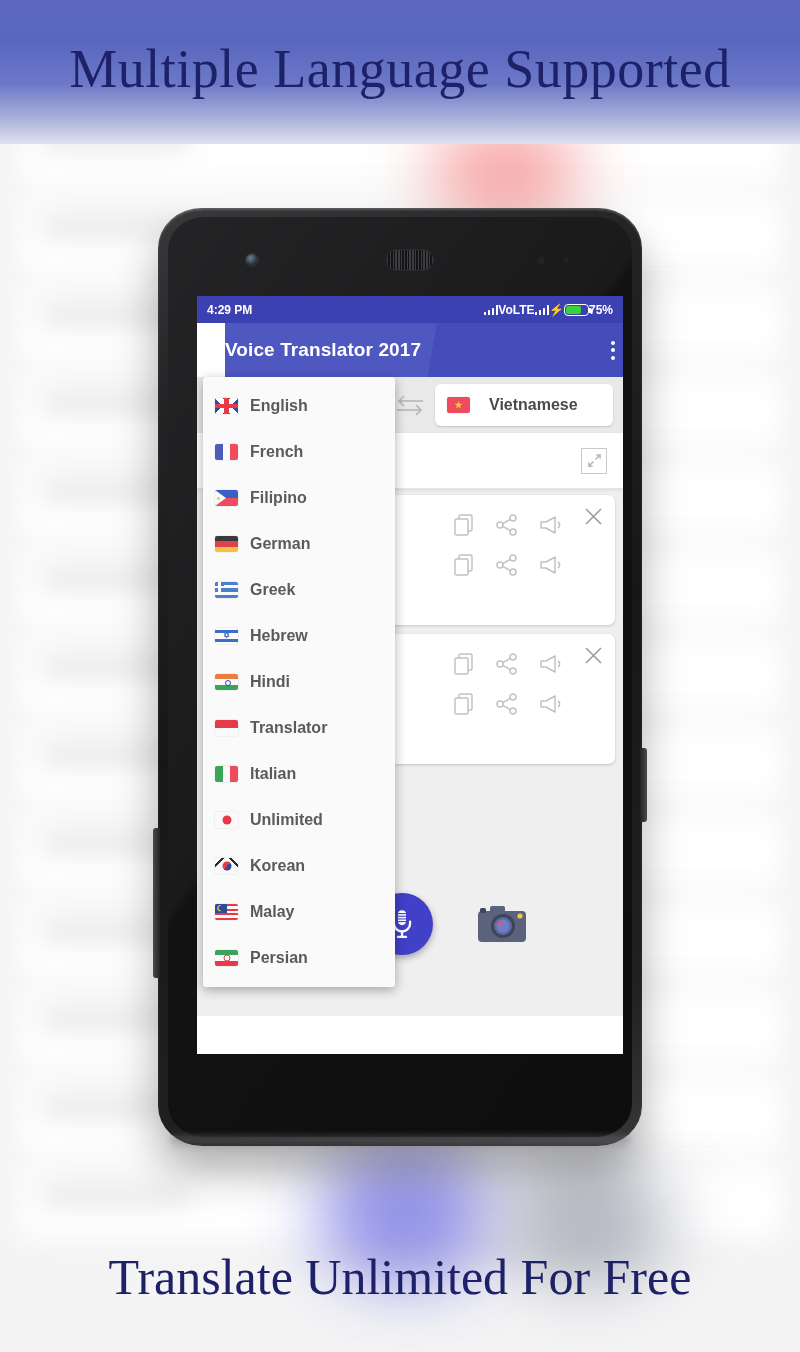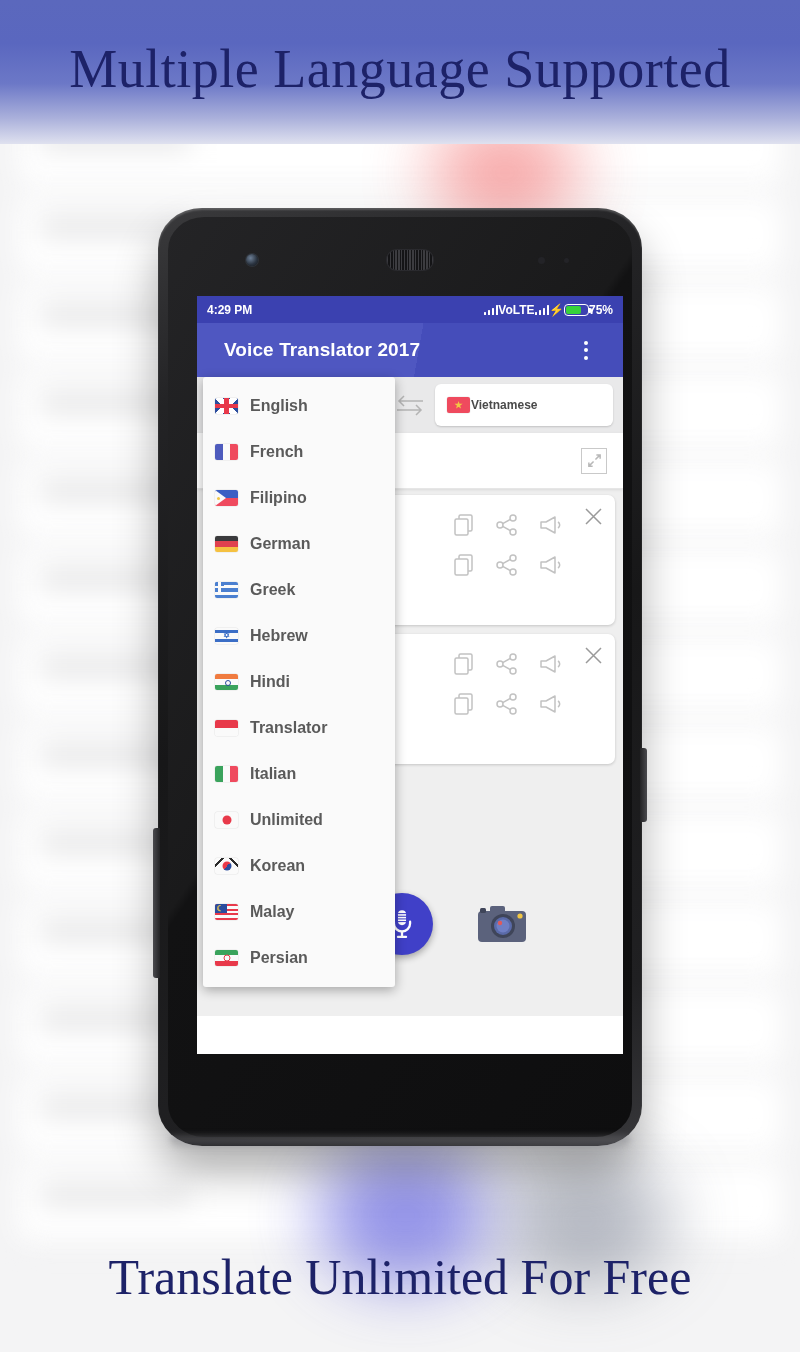--- a/index.html
+++ b/index.html
@@ -118,38 +118,38 @@
   .battery{
     width:25px; height:12px; border:1.6px solid #fff; border-radius:4px; position:relative;
     display:flex; align-items:center; padding:1px;
   }
   .battery:after{ content:""; position:absolute; right:-4px; top:3px; width:2.5px; height:5px; background:#fff; border-radius:0 2px 2px 0; }
   .battery i{ display:block; height:100%; width:72%; background:#37d33a; border-radius:2px; }
 
   .appbar{
     height:54px; background:#4b53bd;
     background:linear-gradient(100deg,#4f57c1 0%,#4f57c1 52%,#454dba 52%,#454dba 100%);
-    display:flex; align-items:center; padding:0 27px; color:#fff;
+    display:flex; align-items:center; padding:0 0; color:#fff;margin-left:28px;
   }
   .appbar .title{ font-size:19px; font-weight:bold; flex:1; letter-spacing:.1px; }
   .kebab{ width:20px; display:flex; flex-direction:column; align-items:center; gap:3.5px; cursor:pointer; }
   .kebab span{ width:4px; height:4px; border-radius:50%; background:#fff; display:block; }
 
   .body{ position:relative; height:677px; background:#ffffff; }
 
   
   .lang-row{
     height:56px; background:#e9e9ea; display:flex; align-items:center;
     padding:0 10px; gap:8px;
   }
   .lang-chip{
     flex:1; height:42px; background:#fff; border-radius:6px;
-    display:flex; align-items:center; gap:1px; padding:8px 12px;
+    display:flex; align-items:center; gap:19px; padding:8px 12px;
     box-shadow:0 1px 2px rgba(0,0,0,.17);
-    font-size:12px; font-weight:bold; color:#4a4a4a;
+    font-size:16px; font-weight:bold; color:#4a4a4a;
   }
   .swap{ width:34px; display:flex; align-items:center; justify-content:center; color:#b4b4b4; flex:0 0 34px; }
 
   
   .input-row{
     height:56px; background:#fff; display:flex; align-items:center;
     padding:0 16px; border-bottom:1px solid #e6e6e6;
     box-shadow:0 1px 3px rgba(0,0,0,.09);
     position:relative; z-index:2;
   }

